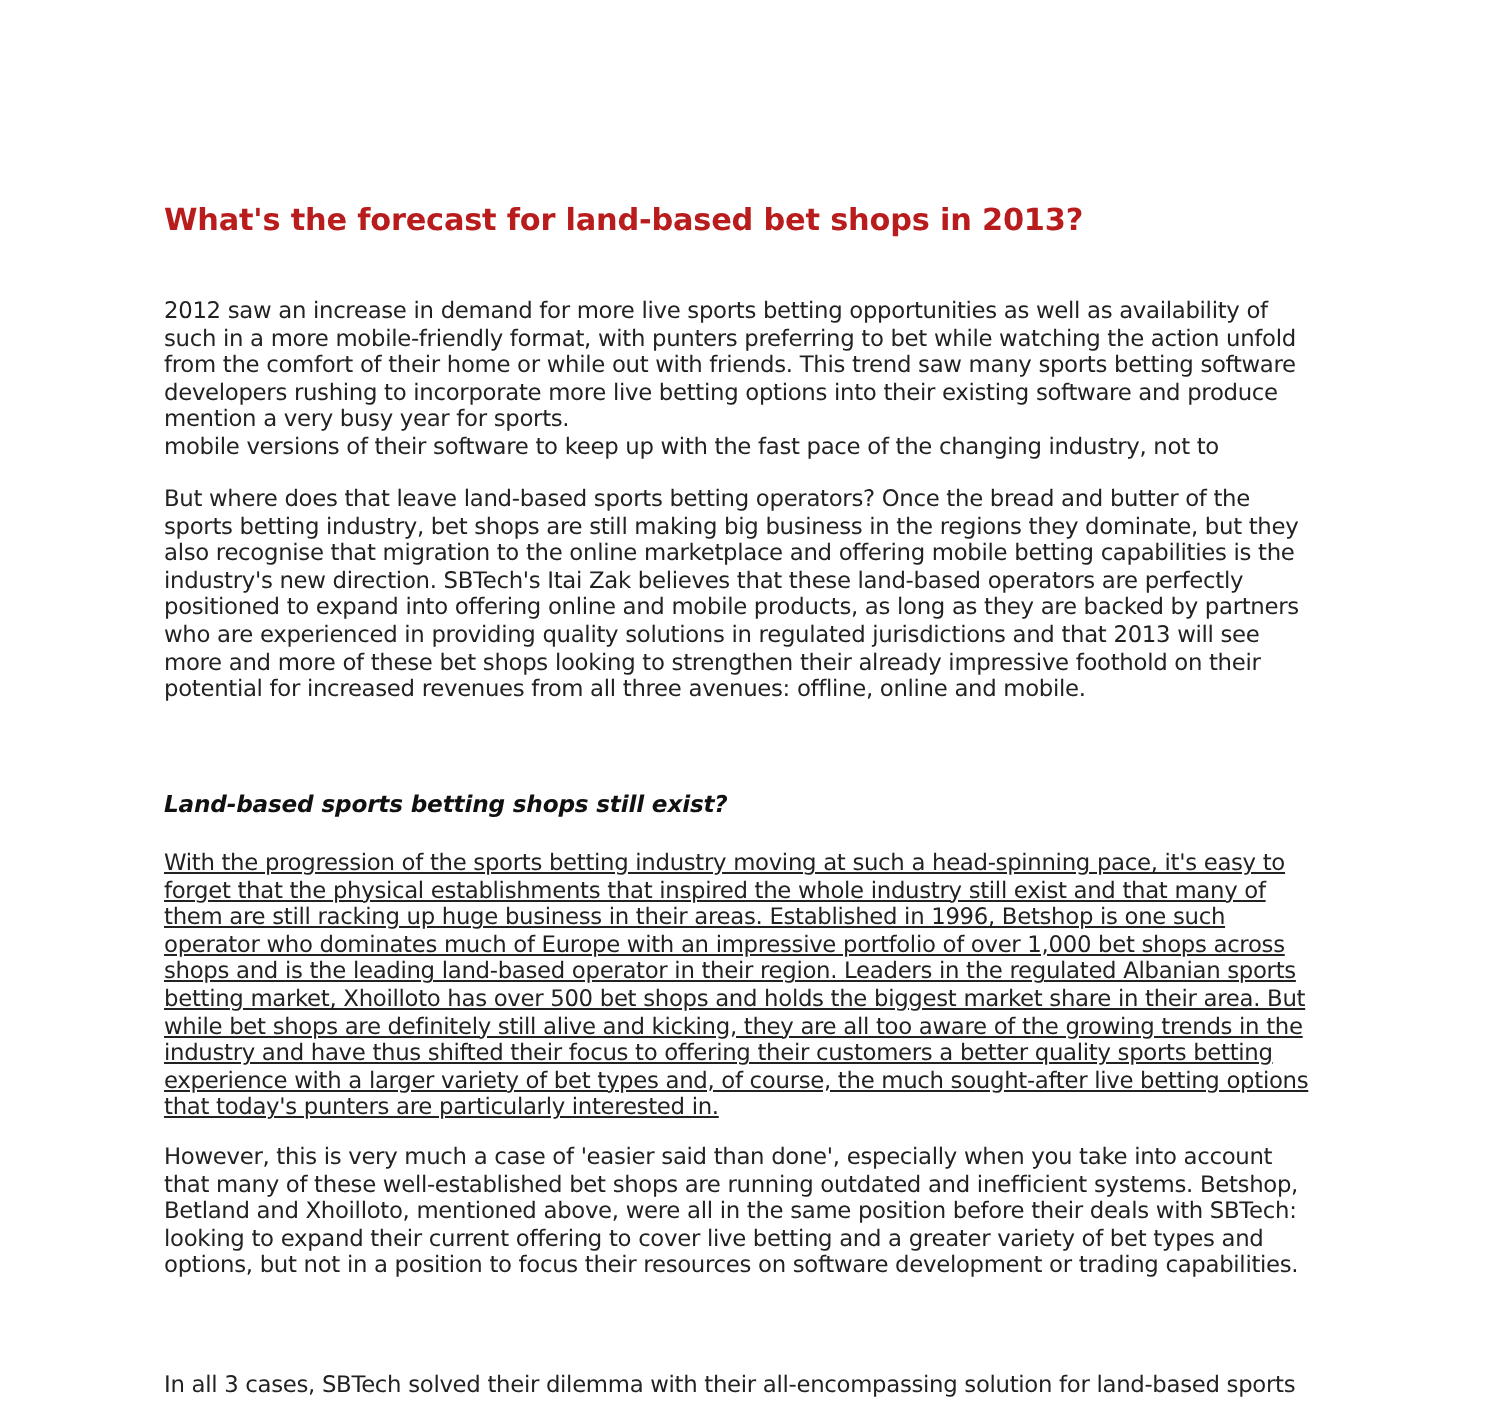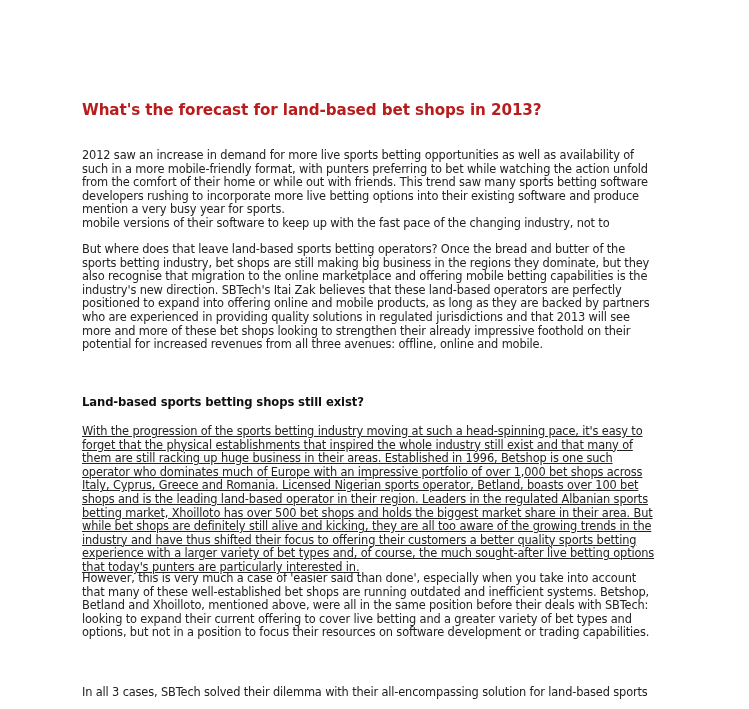--- a/index.html
+++ b/index.html
@@ -47,20 +47,21 @@
     }
     h2.subhead {
       position: absolute;
       left: 0;
       margin: 0;
       font-size: 11.6px;
       font-weight: bold;
       white-space: nowrap;
       color: #111;
       letter-spacing: -0.1px;
+      font-style: italic;
     }
   </style>
 </head>
 <body>
 
 <div class="page">
 
   <h1 class="title">What's the forecast for land-based bet shops in 2013?</h1>
 
   <p class="para" style="top:149px;">
@@ -83,21 +84,20 @@
     <span class="ln">potential for increased revenues from all three avenues: offline, online and mobile.</span>
   </p>
 
   <h2 class="subhead" style="top:395px;">Land-based sports betting shops still exist?</h2>
 
   <p class="para" style="top:425px;text-decoration:underline;">
     <span class="ln">With the progression of the sports betting industry moving at such a head-spinning pace, it's easy to</span>
     <span class="ln">forget that the physical establishments that inspired the whole industry still exist and that many of</span>
     <span class="ln">them are still racking up huge business in their areas. Established in 1996, Betshop is one such</span>
     <span class="ln">operator who dominates much of Europe with an impressive portfolio of over 1,000 bet shops across</span>
-    <span class="ln">Italy, Cyprus, Greece and Romania. Licensed Nigerian sports operator, Betland, boasts over 100 bet</span>
     <span class="ln">shops and is the leading land-based operator in their region. Leaders in the regulated Albanian sports</span>
     <span class="ln">betting market, Xhoilloto has over 500 bet shops and holds the biggest market share in their area. But</span>
     <span class="ln">while bet shops are definitely still alive and kicking, they are all too aware of the growing trends in the</span>
     <span class="ln">industry and have thus shifted their focus to offering their customers a better quality sports betting</span>
     <span class="ln">experience with a larger variety of bet types and, of course, the much sought-after live betting options</span>
     <span class="ln">that today's punters are particularly interested in.</span>
   </p>
 
   <p class="para" style="top:572px;">
     <span class="ln">However, this is very much a case of 'easier said than done', especially when you take into account</span>

